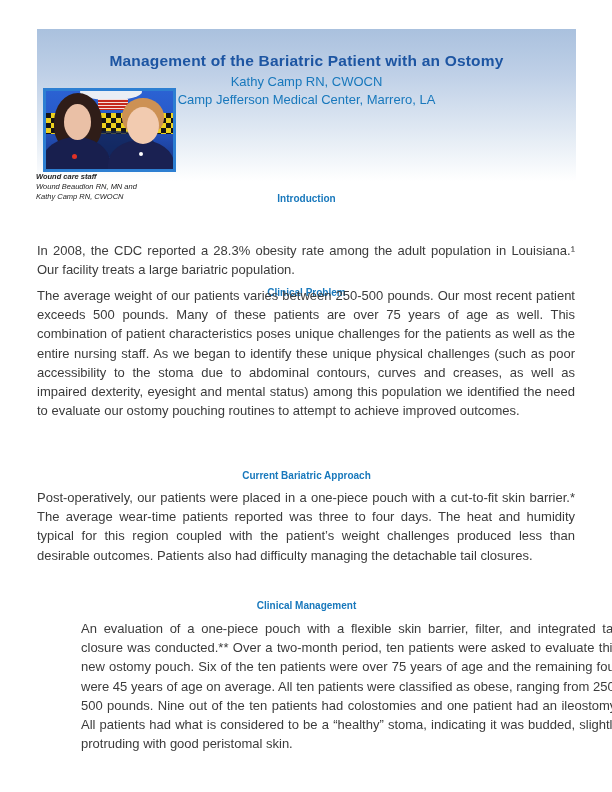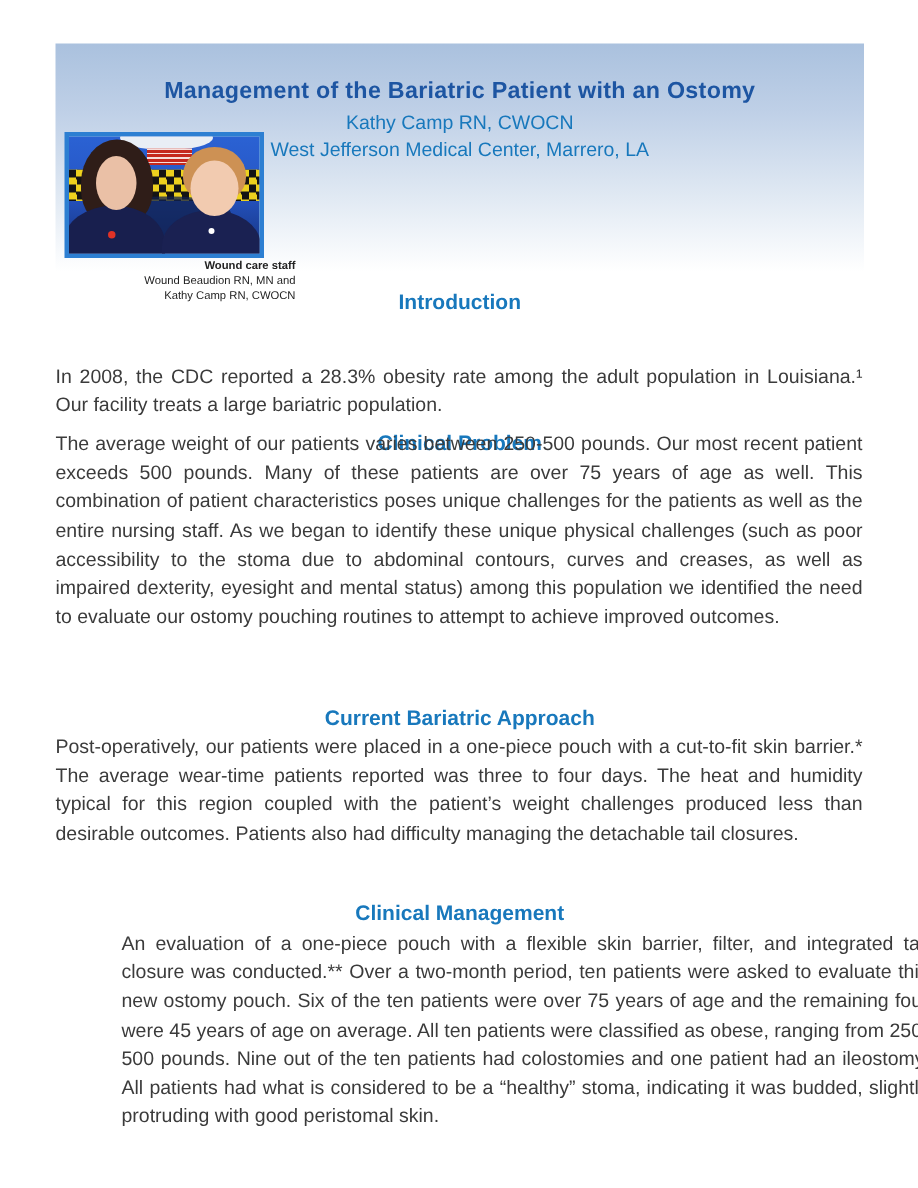--- a/index.html
+++ b/index.html
@@ -44,49 +44,49 @@
   .person-left-hair  { left:8px;  top:2px;  width:48px; height:58px; background:#2f1d18; border-radius:50% 50% 42% 42%; }
   .person-left-face  { left:18px; top:13px; width:27px; height:36px; background:#eac0a6; border-radius:50%; }
   .person-left-body  { left:-4px; top:46px; width:68px; height:36px; background:#181f4e; border-radius:50% 50% 0 0 / 70% 70% 0 0; }
   .person-left-pin   { left:26px; top:63px; width:5px;  height:5px;  background:#e03226; border-radius:50%; }
   .person-right-hair { left:76px; top:7px;  width:42px; height:37px; background:#cd9154; border-radius:50% 50% 45% 45%; }
   .person-right-face { left:81px; top:16px; width:32px; height:37px; background:#f2cbb0; border-radius:50%; }
   .person-right-body { left:62px; top:49px; width:66px; height:32px; background:#1a2152; border-radius:50% 50% 0 0 / 75% 75% 0 0; }
   .person-right-pin  { left:93px; top:61px; width:4px;  height:4px;  background:#ffffff; border-radius:50%; }
 
   .photo-caption {
-    position:absolute; left:54px; top:172px; width:143px; text-align:right;
-    font-size:7.5px; line-height:10px; color:#222222;
+    position:absolute; left:36px; top:172px; width:143px; text-align:left;
+    font-size:7.5px; line-height:10px; color:#222222;font-style:italic;
   }
   .photo-caption .cap-bold { font-weight:bold; }
 
   
   .section-heading {
     position:absolute; left:37px; width:539px; text-align:center;
-    font-size:14px; font-weight:bold; color:#1878bc;
+    font-size:10px; font-weight:bold; color:#1878bc;
   }
   .section-body {
     position:absolute; left:37px; width:538px; margin:0;
     font-size:13px; line-height:19.2px; text-align:justify; color:#3b3b3b;
   }
   .h-intro { top:193px; }  .b-intro { top:202px;margin-top:39px; }
   .h-cp    { top:287px; }  .b-cp    { top:286px; }
   .h-cma   { top:470px; }  .b-cma   { top:488px; }
   .h-ce    { top:600px; }  .b-ce    { top:619px;margin-left:44px; }
 </style>
 </head>
 <body>
 
 <div class="page">
 
   <div class="header-gradient"></div>
 
   <div class="page-title">Management of the Bariatric Patient with an Ostomy</div>
   <div class="author-line">Kathy Camp RN, CWOCN</div>
-  <div class="affiliation-line">West Jefferson Medical Center, Marrero, LA</div>
+  <div class="affiliation-line">Camp Jefferson Medical Center, Marrero, LA</div>
 
   <div class="staff-photo">
     <div class="photo-roof"></div>
     <div class="checker-band"></div>
     <div class="photo-shadow"></div>
     <div class="red-sign"></div>
     <div class="person-left-hair"></div>
     <div class="person-left-body"></div>
     <div class="person-left-face"></div>
     <div class="person-left-pin"></div>

